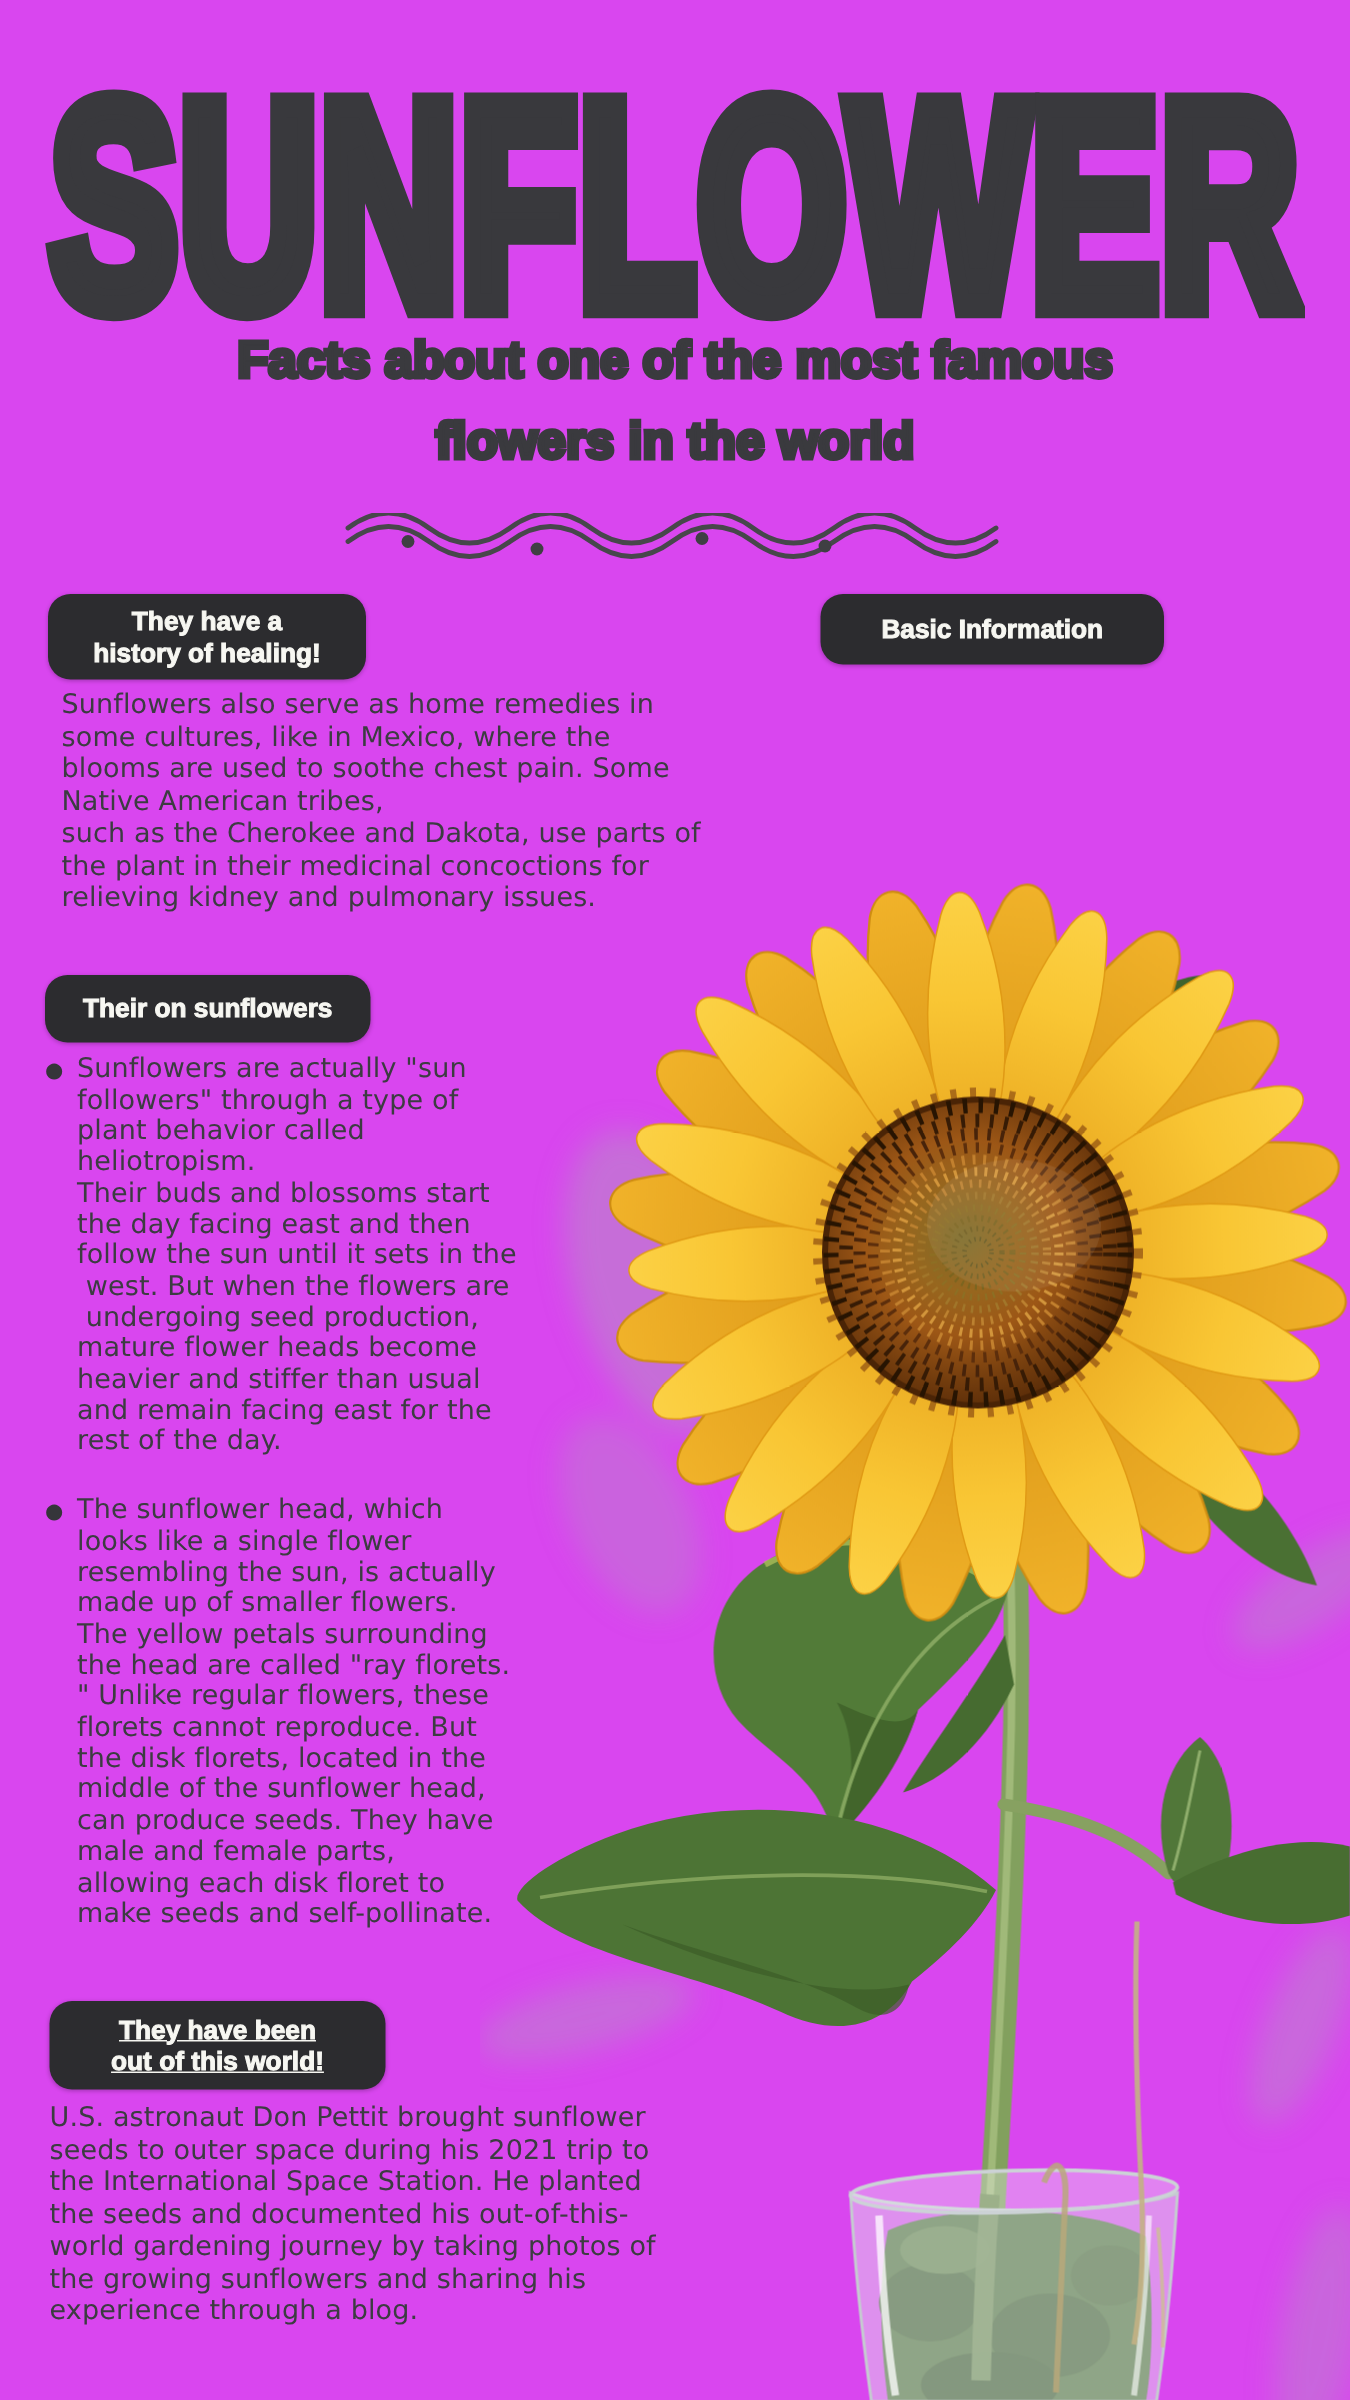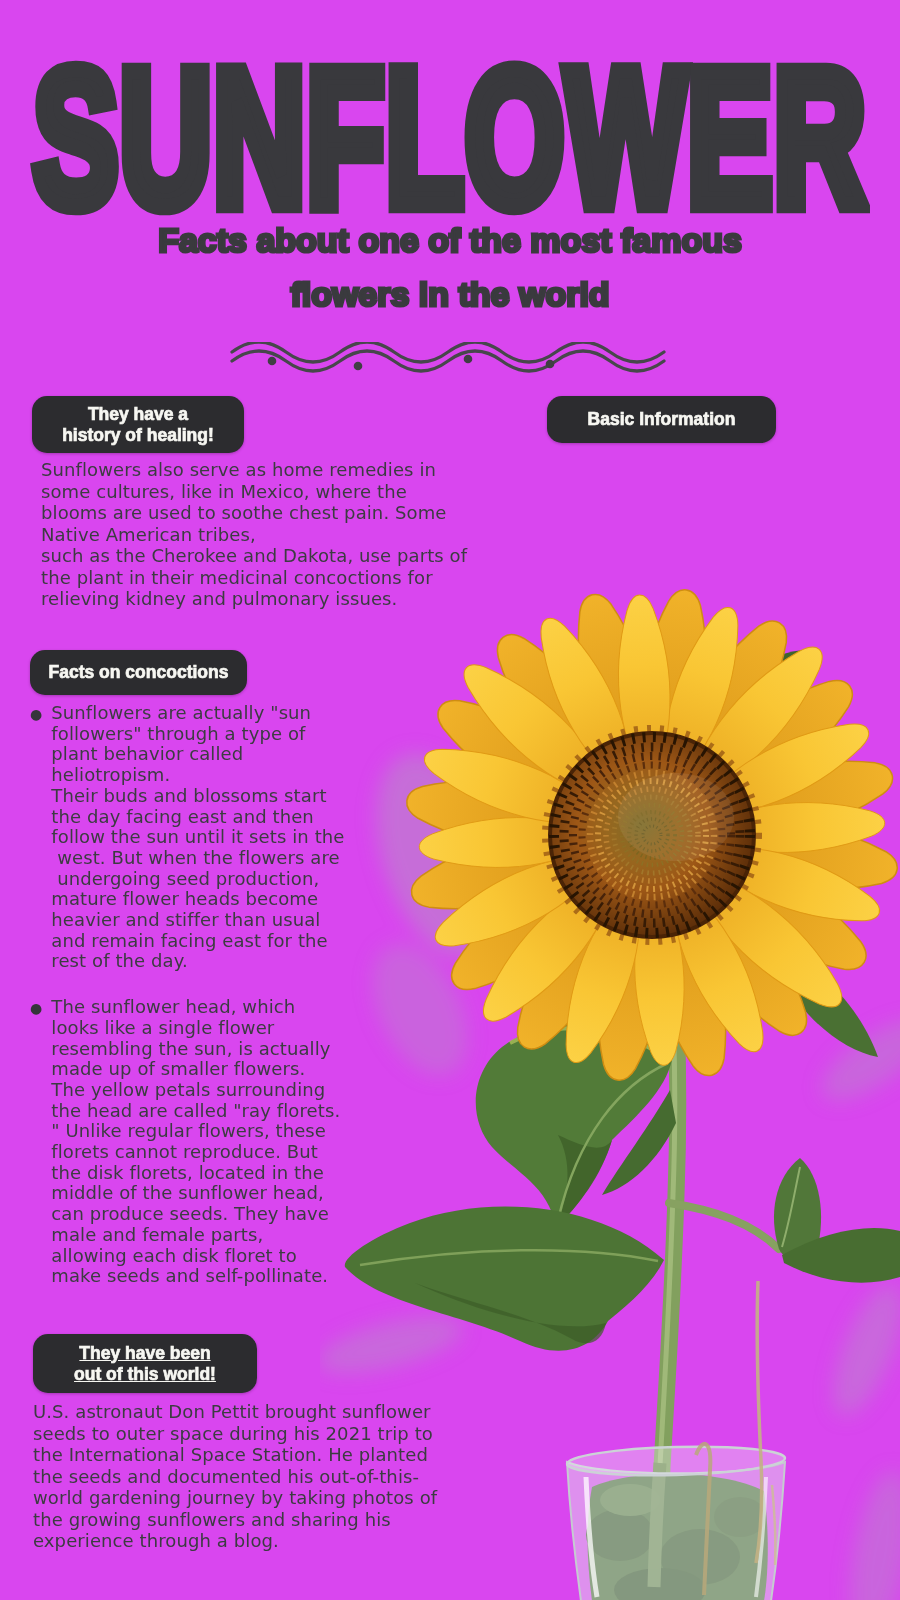--- a/index.html
+++ b/index.html
@@ -200,21 +200,21 @@
 Native American tribes,
 such as the Cherokee and Dakota, use parts of
 the plant in their medicinal concoctions for
 relieving kidney and pulmonary issues.</div>
 
   <div class="badge" id="basic-badge">
     <span>Basic Information</span>
   </div>
 
   <div class="badge" id="facts-badge">
-    <span>Facts on concoctions</span>
+    <span>Their on sunflowers</span>
   </div>
   <ul class="facts-list">
     <li>
       <span class="bullet">●</span>
       <span class="li-text">Sunflowers are actually "sun
 followers" through a type of
 plant behavior called
 heliotropism.
 Their buds and blossoms start
 the day facing east and then

